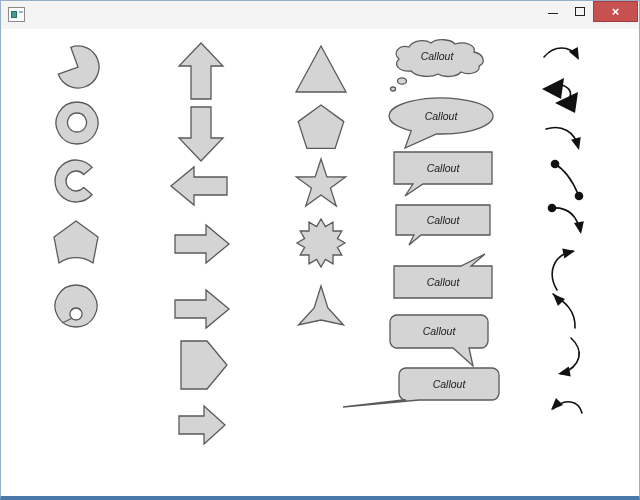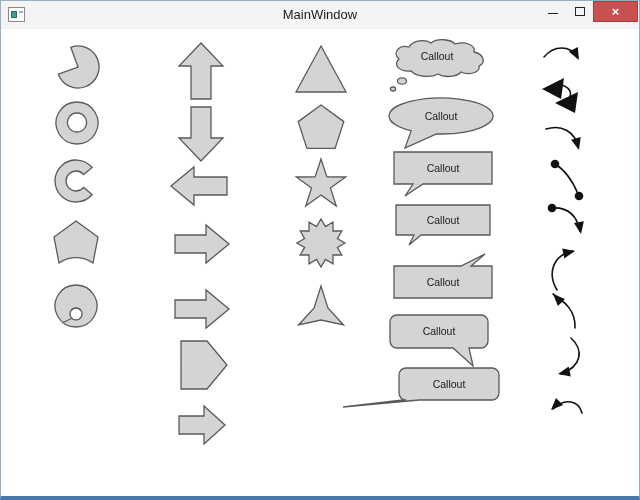--- a/index.html
+++ b/index.html
@@ -30,21 +30,21 @@
   .btn-min, .btn-max { width: 27px; background: transparent; }
   .min-glyph { width: 10px; height: 1px; background: #222; margin-top: 3px; }
   .max-glyph { width: 10px; height: 9px; border: 1px solid #222; background: transparent; }
   .btn-close {
     width: 45px;
     background: var(--close-bg, #c75050);
     border: 1px solid var(--close-border, #ab3c3c);
     color: var(--close-fg, #ffffff);
     font-size: 13px; font-weight: bold; line-height: 1;
   }
-  .content { position: absolute; top: 28px; left: 0; right: 0; bottom: 0; background: var(--canvas-bg, #ffffff); }
+  .content { position: absolute; top: 28px; left: 0; right: 0; bottom: 0; background: var(--canvas-bg, #ffffff); font-style: italic; }
   .shape { position: absolute; }
 
   .shp { fill: var(--shape-fill, #d4d4d4); stroke: var(--shape-stroke, #5a5a5a); stroke-width: 1.3; }
   .thin { fill: none; stroke: var(--line-color, #111111); stroke-width: 1.6; stroke-linecap: round; }
   .solid { fill: var(--line-color, #111111); stroke: none; }
   .slit { fill: none; stroke: var(--shape-stroke, #5a5a5a); stroke-width: 1.1; }
   .callout-text {
     font-size: 10.5px; fill: var(--callout-text, #1a1a1a);
     text-anchor: middle; font-family: "Liberation Sans", sans-serif;
   }
@@ -53,21 +53,20 @@
 <body>
 
 <div class="window">
 
   <div class="titlebar">
     <div class="app-icon">
       <div class="frame"></div>
       <div class="chip"></div>
       <div class="bar"></div>
     </div>
-    <div class="title">MainWindow</div>
     <div class="controls">
       <div class="btn btn-min">
         <div class="min-glyph"></div>
       </div>
       <div class="btn btn-max">
         <div class="max-glyph"></div>
       </div>
       <div class="btn btn-close">×</div>
     </div>
   </div>

